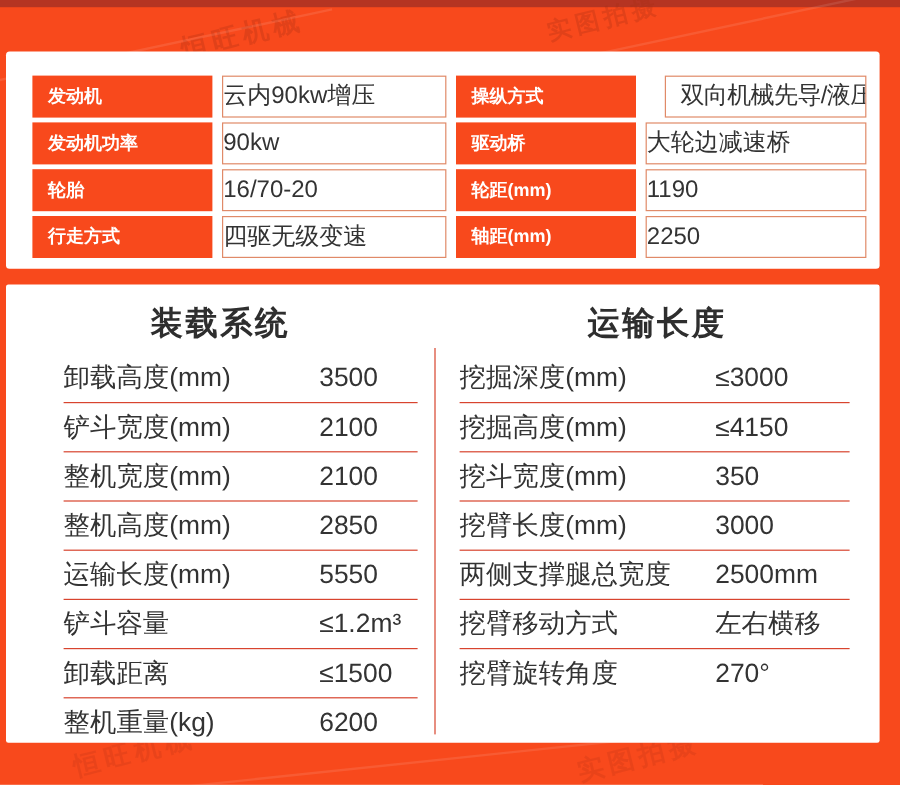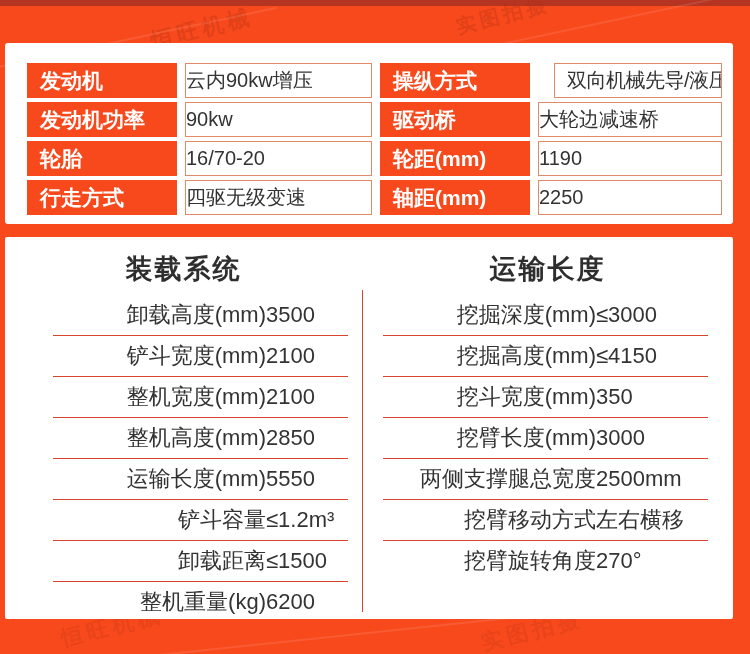--- a/index.html
+++ b/index.html
@@ -29,42 +29,42 @@
     background:#ffffff;border-radius:3px;
   }
   .spec-grid{
     position:absolute;left:22px;top:20px;width:695px;
     display:grid;
     grid-template-columns:150px 187px 150px 184px;
     grid-template-rows:repeat(4,35px);
     column-gap:8px;row-gap:4px;
   }
   .spec-label{
-    background:#f8491c;color:#ffffff;font-weight:bold;font-size:21px;
+    background:#f8491c;color:#ffffff;font-weight:bold;font-size:15px;
     line-height:35px;padding-left:13px;overflow:hidden;white-space:nowrap;
   }
   .spec-value{
     background:#ffffff;border:1px solid #e08a68;color:#333333;font-size:20px;
     line-height:33px;overflow:hidden;white-space:nowrap;box-sizing:border-box;
   }
   .spec-value.small{font-size:20px;padding-left:12px;letter-spacing:-0.5px;margin-left:16px;}
 
   
   .panel-bottom{
     position:absolute;left:5px;top:237px;width:728px;height:382px;
     background:#ffffff;border-radius:2px;
   }
   .sys-headers{position:absolute;left:0;top:14px;width:728px;display:flex;}
   .sys-title{
     width:357px;text-align:center;font-size:27px;font-weight:bold;color:#2e2e2e;
     letter-spacing:2px;
   }
   .sys-title.right{width:371px;}
   .v-divider{position:absolute;left:357px;top:53px;width:1px;height:322px;background:#d8442e;}
-  .rows{position:absolute;top:58px;text-align:right;}
+  .rows{position:absolute;top:58px;}
   .rows-left{left:48px;width:295px;}
   .rows-right{left:378px;width:325px;}
   .data-row{
     height:40px;display:flex;align-items:center;font-size:22px;color:#333333;
     border-bottom:1px solid #d8442e;
   }
   .data-row:last-child{border-bottom:none;}
   .row-label{width:213px;white-space:nowrap;overflow:hidden;}
   .row-value{white-space:nowrap;}
 </style>

